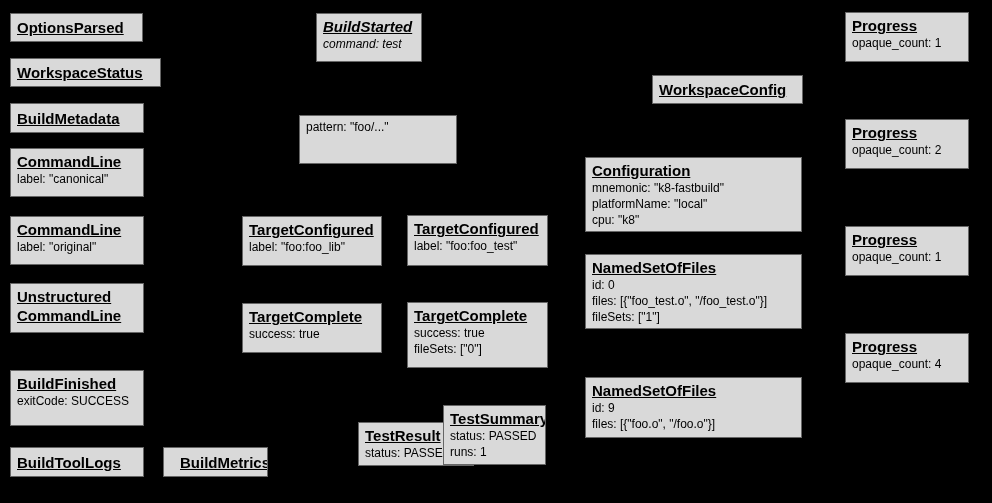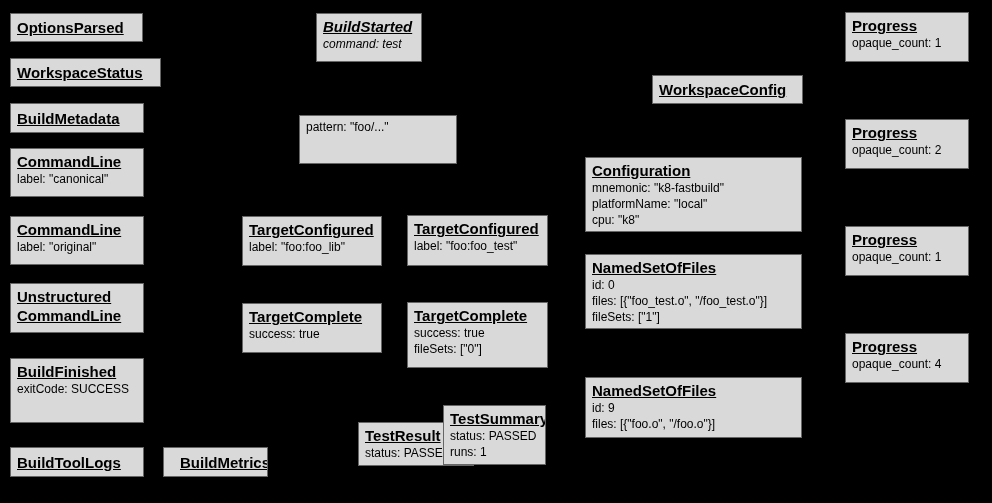--- a/index.html
+++ b/index.html
@@ -64,21 +64,21 @@
 
   <div class="node" style="left:10px;top:216px;width:134px;height:49px;">
     <div class="node-title">CommandLine</div>
     <div class="node-field">label: "original"</div>
   </div>
 
   <div class="node" style="left:10px;top:283px;width:134px;height:50px;">
     <div class="node-title">Unstructured CommandLine</div>
   </div>
 
-  <div class="node" style="left:10px;top:358px;width:134px;height:65px;">
+  <div class="node" style="left:10px;top:370px;width:134px;height:56px;">
     <div class="node-title">BuildFinished</div>
     <div class="node-field">exitCode: SUCCESS</div>
   </div>
 
   <div class="node title-only" style="left:10px;top:447px;width:134px;height:30px;">
     <div class="node-title">BuildToolLogs</div>
   </div>
 
   <div class="node title-only" style="left:163px;top:447px;width:105px;height:30px;padding-left:16px;">
     <div class="node-title">BuildMetrics</div>

